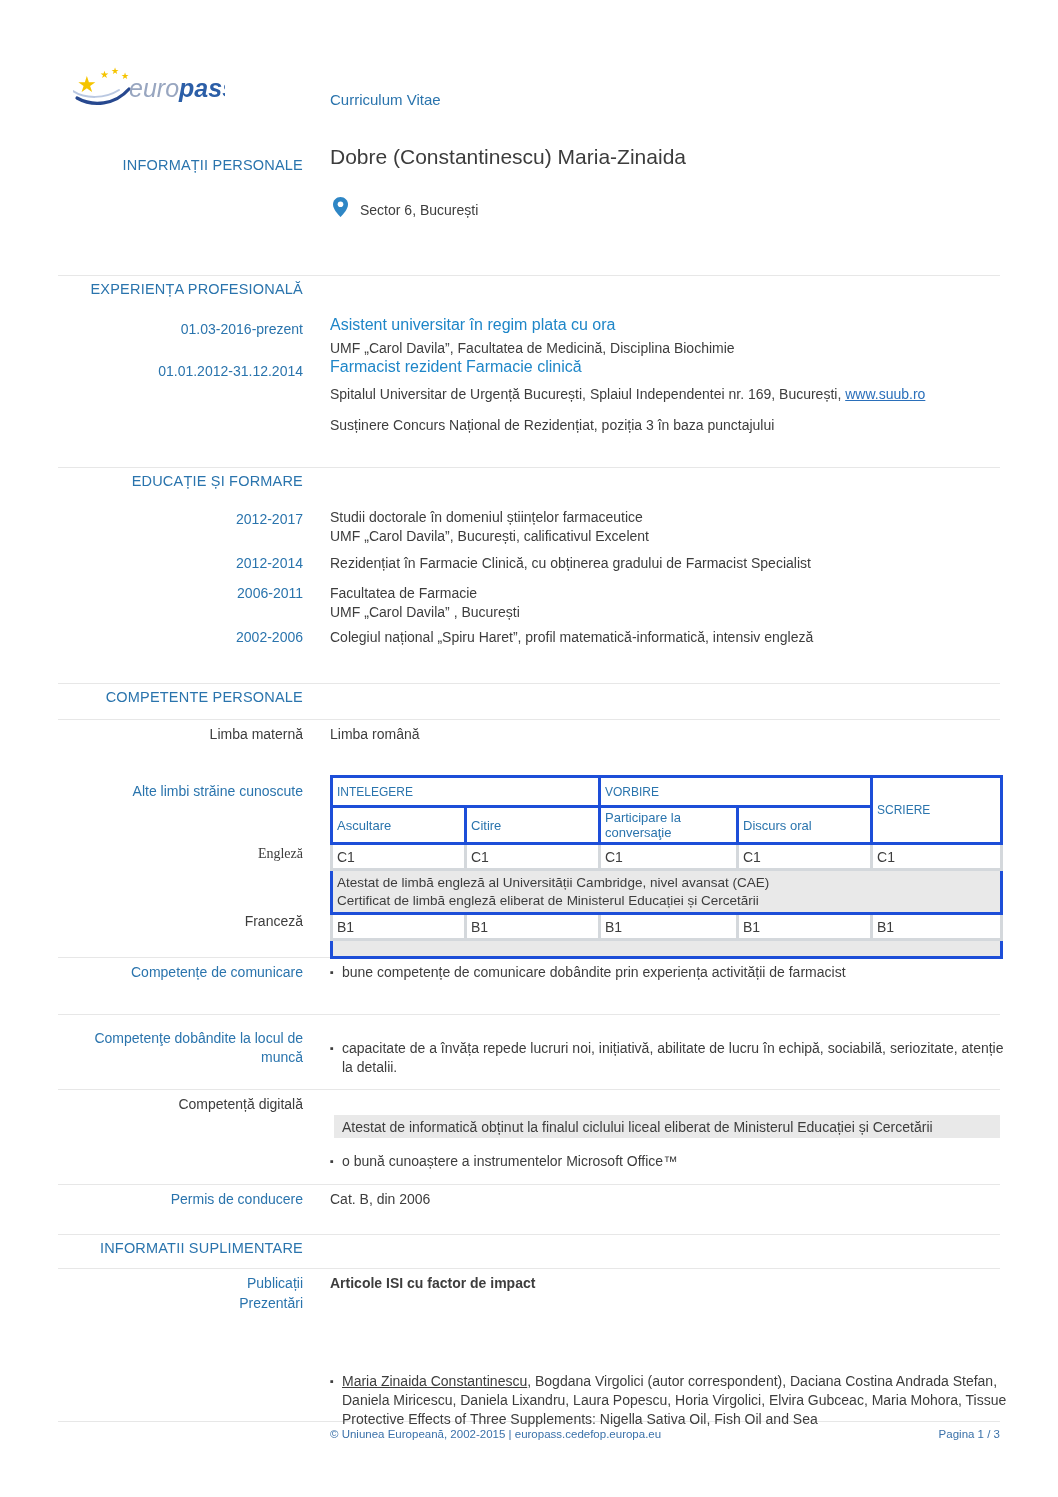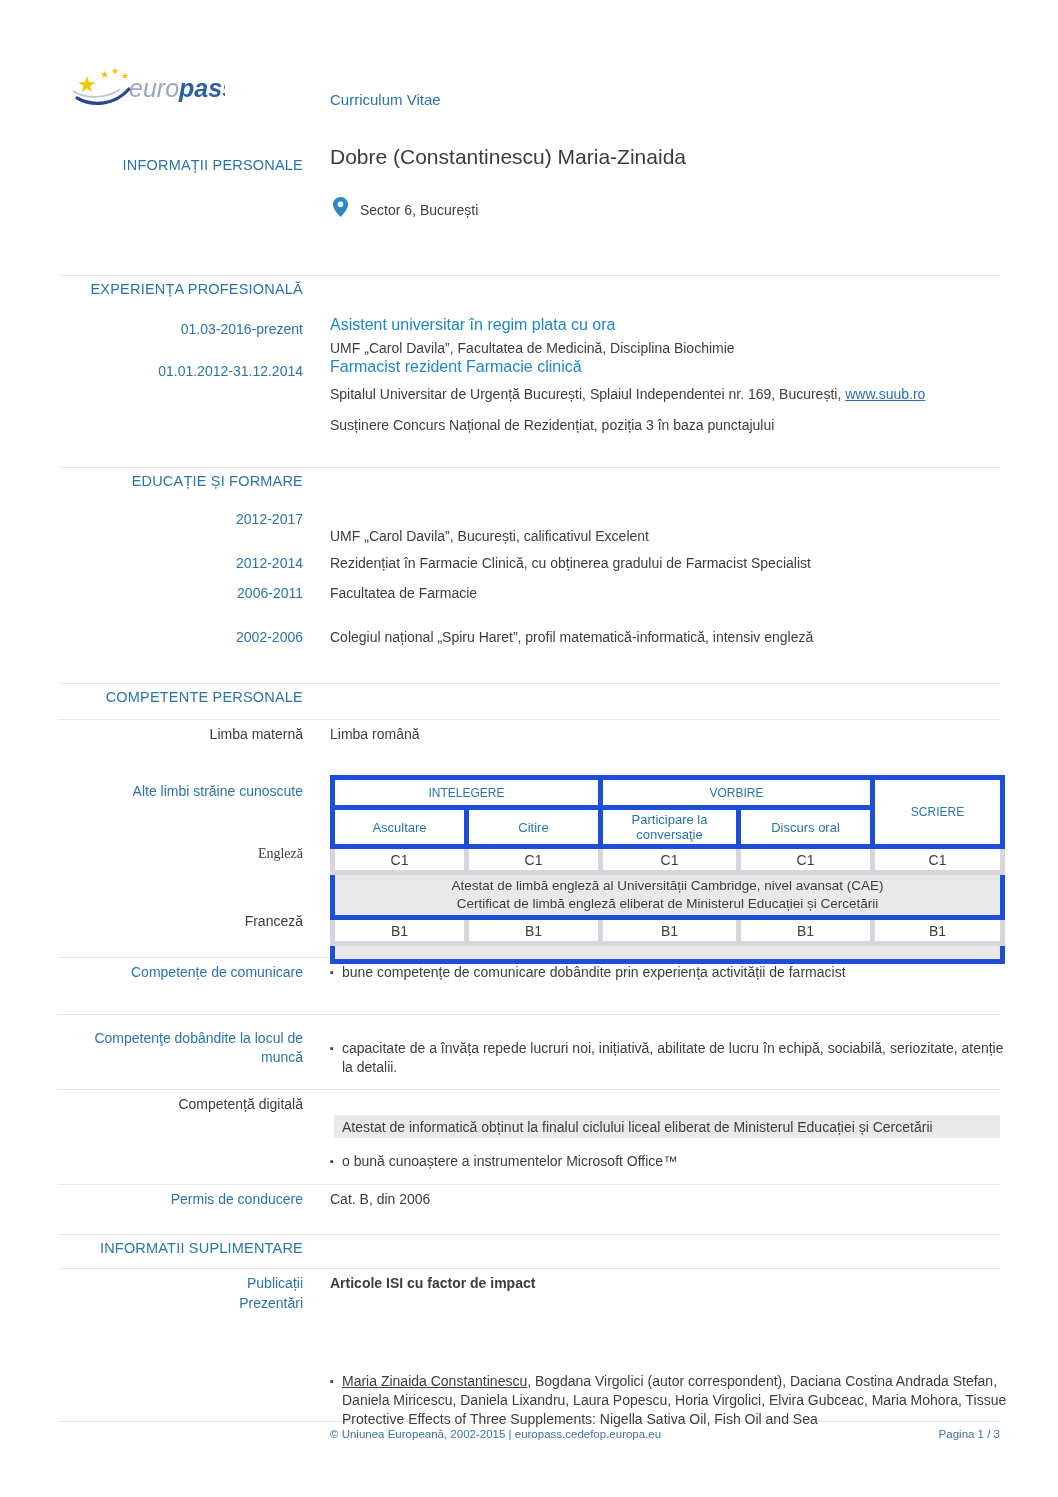--- a/index.html
+++ b/index.html
@@ -18,21 +18,21 @@
   .ct{position:absolute;left:330px;font-size:14px;color:var(--text-dark);line-height:19px;}
   .jobtitle{font-size:16px;color:var(--title-blue);}
   .b{color:var(--heading-blue);}
   .rule{position:absolute;left:58px;width:942px;height:1px;background:#e7e7e7;}
   .name{font-size:21px;color:#3c3c3c;}
   .cv-title{font-size:15px;color:var(--heading-blue);}
   a.link{color:var(--link-blue);text-decoration:underline;cursor:pointer;font-size:14px;}
   .bullet-par{position:relative;padding-left:12px;}
   .bullet-par::before{content:"\25AA";position:absolute;left:0;top:0;font-size:11px;color:var(--text-dark);}
   .lang-table{position:absolute;left:330px;top:775px;width:670px;border-collapse:collapse;table-layout:fixed;}
-  .lang-table td{border:5px solid #1d4ed8;font-size:13px;text-align:center;color:var(--text-dark);padding:2px 4px;vertical-align:middle;}
+  .lang-table td{border:3px solid #1d4ed8;font-size:13px;color:var(--text-dark);padding:2px 4px;vertical-align:middle;}
   .lang-table td.gh{color:var(--heading-blue);font-size:12px;height:30px;}
   .lang-table td.sh{color:var(--heading-blue);font-size:13px;height:34px;line-height:15px;}
   .lang-table td.lvl{height:26px;font-size:14px;border-color:#d4d8dc;}
   .lang-table td.certcell{background:var(--band-gray);font-size:13.5px;height:44px;line-height:18px;}
   .lang-table td.bandcell{background:var(--band-gray);height:18px;}
   .gray-band{position:absolute;background:var(--band-gray);display:flex;align-items:center;}
   .footer-text{position:absolute;font-size:11.5px;color:#3a71a9;}
   .underline{text-decoration:underline;}
   .bold{font-weight:bold;}
 </style>
@@ -89,27 +89,29 @@
   <div class="ct jobtitle" style="top:357px;">Farmacist rezident Farmacie clinică</div>
   <div class="ct" style="top:385px;width:672px;">
     <span>Spitalul Universitar de Urgență București,  Splaiul Independentei nr. 169, București,</span>
     <a class="link">www.suub.ro</a>
   </div>
   <div class="ct" style="top:416px;width:672px;">Susținere Concurs Național de Rezidențiat, poziția 3 în baza punctajului</div>
 
   <div class="sec" style="top:473px;">EDUCAȚIE ȘI FORMARE</div>
 
   <div class="lbl" style="top:510px;">2012-2017</div>
+  <div class="ct" style="top:508px;width:672px;">Studii doctorale în domeniul științelor farmaceutice</div>
   <div class="ct" style="top:527px;width:672px;">UMF „Carol Davila”, București, calificativul Excelent</div>
 
   <div class="lbl" style="top:554px;">2012-2014</div>
   <div class="ct" style="top:554px;width:672px;">Rezidențiat în Farmacie Clinică, cu obținerea gradului de Farmacist Specialist</div>
 
   <div class="lbl" style="top:584px;">2006-2011</div>
   <div class="ct" style="top:584px;width:672px;">Facultatea de Farmacie</div>
+  <div class="ct" style="top:603px;width:672px;">UMF „Carol Davila” , București</div>
 
   <div class="lbl" style="top:628px;">2002-2006</div>
   <div class="ct" style="top:628px;width:672px;">Colegiul național „Spiru Haret”, profil matematică-informatică, intensiv engleză</div>
 
   <div class="sec" style="top:689px;">COMPETENTE PERSONALE</div>
 
   <div class="lbl dark" style="top:725px;">Limba maternă</div>
   <div class="ct" style="top:725px;">Limba română</div>
 
   <div class="lbl" style="top:782px;">Alte limbi străine cunoscute</div>

